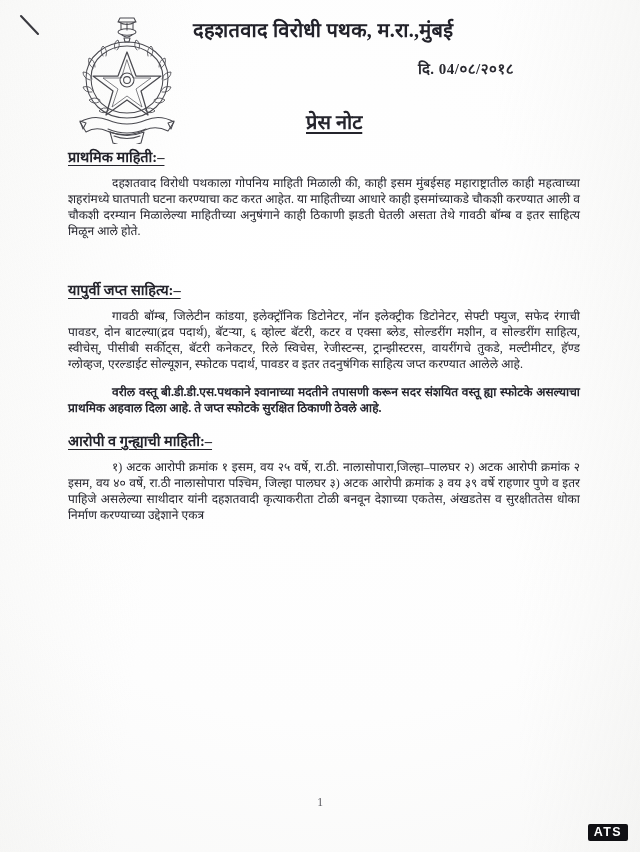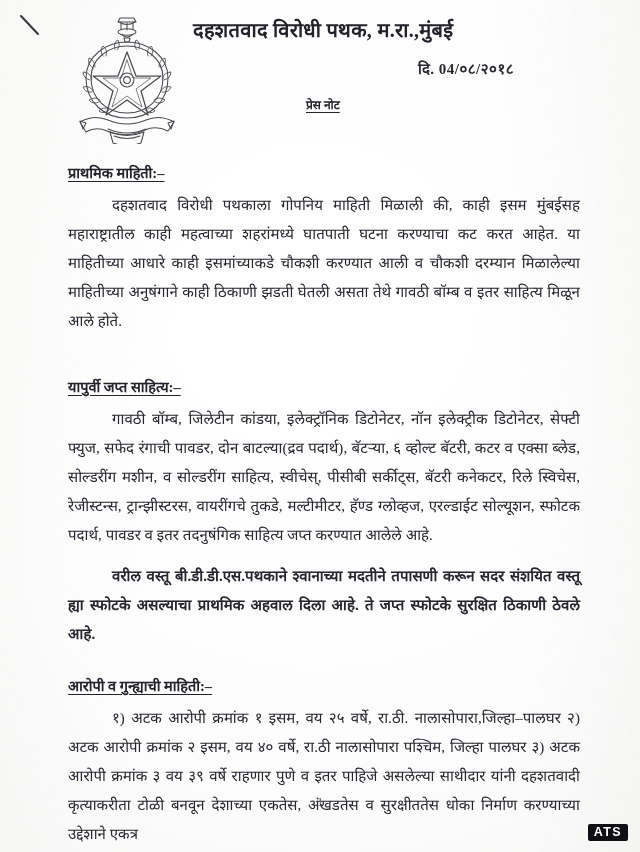--- a/index.html
+++ b/index.html
@@ -78,22 +78,22 @@
     top: 58px;
     font-size: 15px;
     font-weight: 700;
     color: #2a2a31;
     white-space: nowrap;
     letter-spacing: .5px;
   }
   .press-note {
     position: absolute;
     left: 306px;
-    top: 96px;
-    font-size: 12px;
+    top: 108px;
+    font-size: 20px;
     font-weight: 700;
     color: #24242c;
     text-decoration: underline;
     text-underline-offset: 3px;
     white-space: nowrap;
   }
 
   
   .body-area {
     position: absolute;
@@ -106,33 +106,33 @@
     font-size: 14.5px;
     font-weight: 700;
     color: #23232b;
     text-decoration: underline;
     text-underline-offset: 3px;
     margin: 0 0 9px 0;
     display: inline-block;
   }
   .para {
     margin: 0 0 4px 0;
-    font-size: 15px;
-    line-height: 29px;
+    font-size: 12px;
+    line-height: 16px;
     text-align: justify;
     text-justify: inter-word;
     color: #26262e;
     letter-spacing: .05px;
   }
   .para.indent { text-indent: 44px; }
 
-  .sec-primary    { margin-top: 16px; }
+  .sec-primary    { margin-top: 0; }
   .sec-seized     { margin-top: 40px; }
   .sec-bdds       { margin-top: 12px; font-weight: bold; }
-  .sec-accused    { margin-top: 26px; }
+  .sec-accused    { margin-top: 14px; }
 
   .sec-bdds .para { text-indent: 44px; }
 
   
   .page-number {
     position: absolute;
     left: 0;
     top: 796px;
     width: 640px;
     text-align: center;

